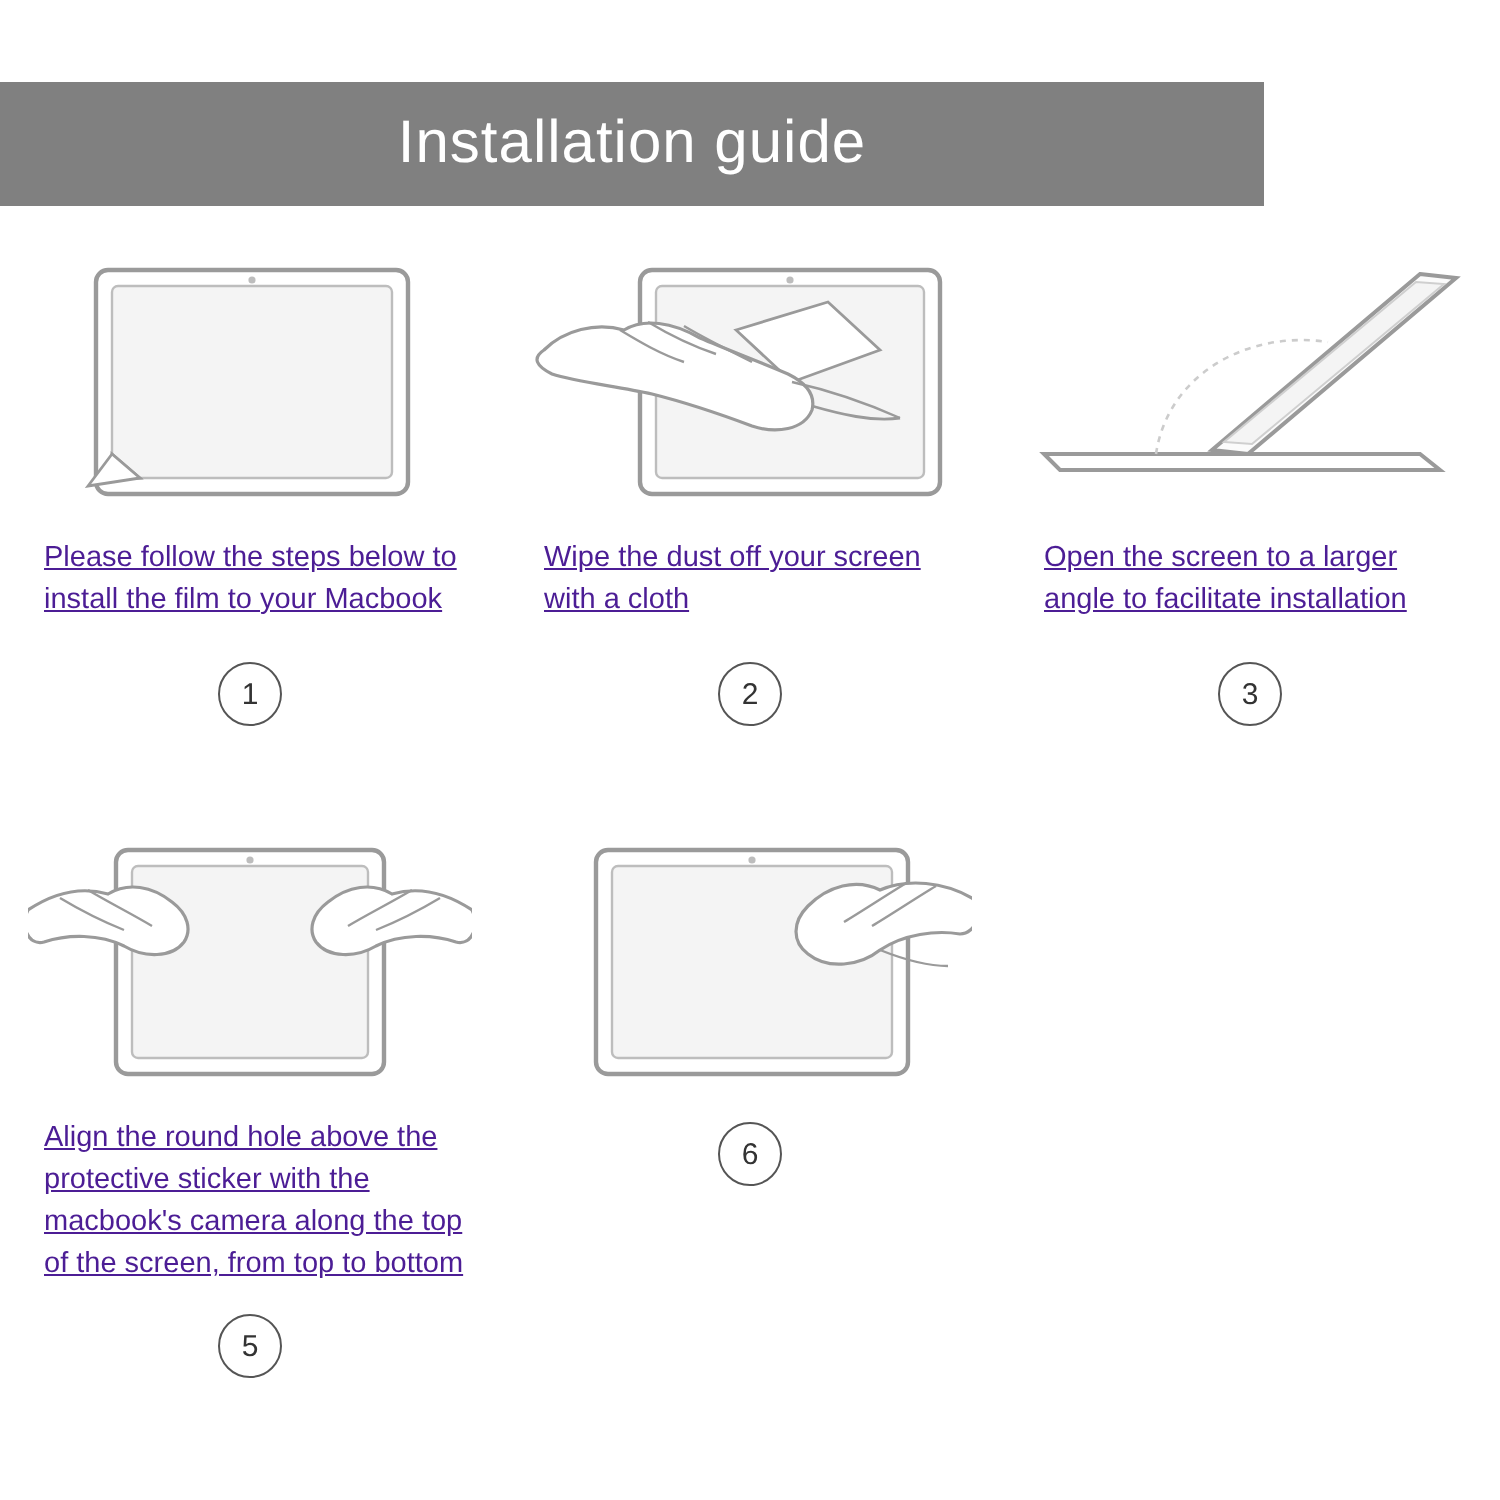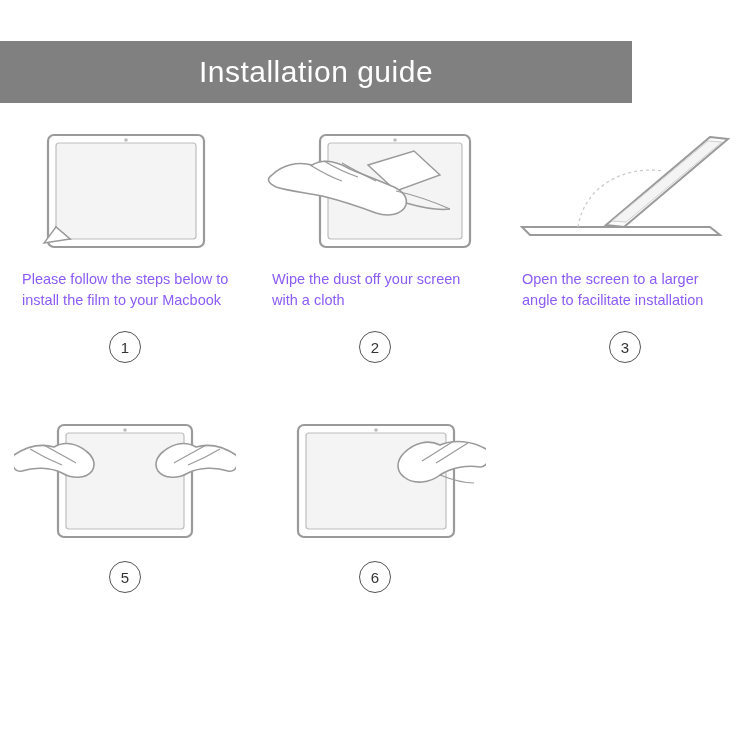--- a/index.html
+++ b/index.html
@@ -55,23 +55,24 @@
     align-items: stretch;
   }
   .art {
     height: 120px;
     position: relative;
   }
   .caption {
     margin-top: 18px;
     font-size: 14.5px;
     line-height: 21px;
-    color: #8b5cf6;
+    color: #4c1d95;
     padding-left: 8px;
     padding-right: 4px;
+    text-decoration: underline;
   }
   .numwrap {
     margin-top: 10px;
     height: 52px;
     display: flex;
     align-items: center;
     justify-content: center;
   }
   .num-circle {
     width: 30px;
@@ -173,20 +174,21 @@
 
             <path d="M0 34 C12 26 26 22 40 26 C50 20 62 22 72 30 C80 36 82 44 78 50 C72 58 58 58 48 52 C36 46 20 46 8 50 C0 52 -4 42 0 34 Z" fill="#ffffff" stroke="#9a9a9a" stroke-width="1.6"></path>
             <path d="M16 28 C26 34 38 40 48 44" fill="none" stroke="#9a9a9a" stroke-width="1.2"></path>
             <path d="M30 24 C40 30 52 36 62 42" fill="none" stroke="#9a9a9a" stroke-width="1.2"></path>
 
             <path d="M222 34 C210 26 196 22 182 26 C172 20 160 22 150 30 C142 36 140 44 144 50 C150 58 164 58 174 52 C186 46 202 46 214 50 C222 52 226 42 222 34 Z" fill="#ffffff" stroke="#9a9a9a" stroke-width="1.6"></path>
             <path d="M206 28 C196 34 184 40 174 44" fill="none" stroke="#9a9a9a" stroke-width="1.2"></path>
             <path d="M192 24 C182 30 170 36 160 42" fill="none" stroke="#9a9a9a" stroke-width="1.2"></path>
           </svg>
         </div>
+        <div class="caption">Align the round hole above the protective sticker with the macbook's camera along the top of the screen, from top to bottom</div>
         <div class="numwrap">
           <div class="num-circle">5</div>
         </div>
       </div>
 
       <div class="cell">
         <div class="art">
           <svg width="222" height="120" viewBox="0 0 222 120">
             <rect x="34" y="4" width="156" height="112" rx="6" fill="none" stroke="#9a9a9a" stroke-width="2.2"></rect>
             <rect x="42" y="12" width="140" height="96" rx="3" fill="#f4f4f4" stroke="#bdbdbd" stroke-width="1.2"></rect>

